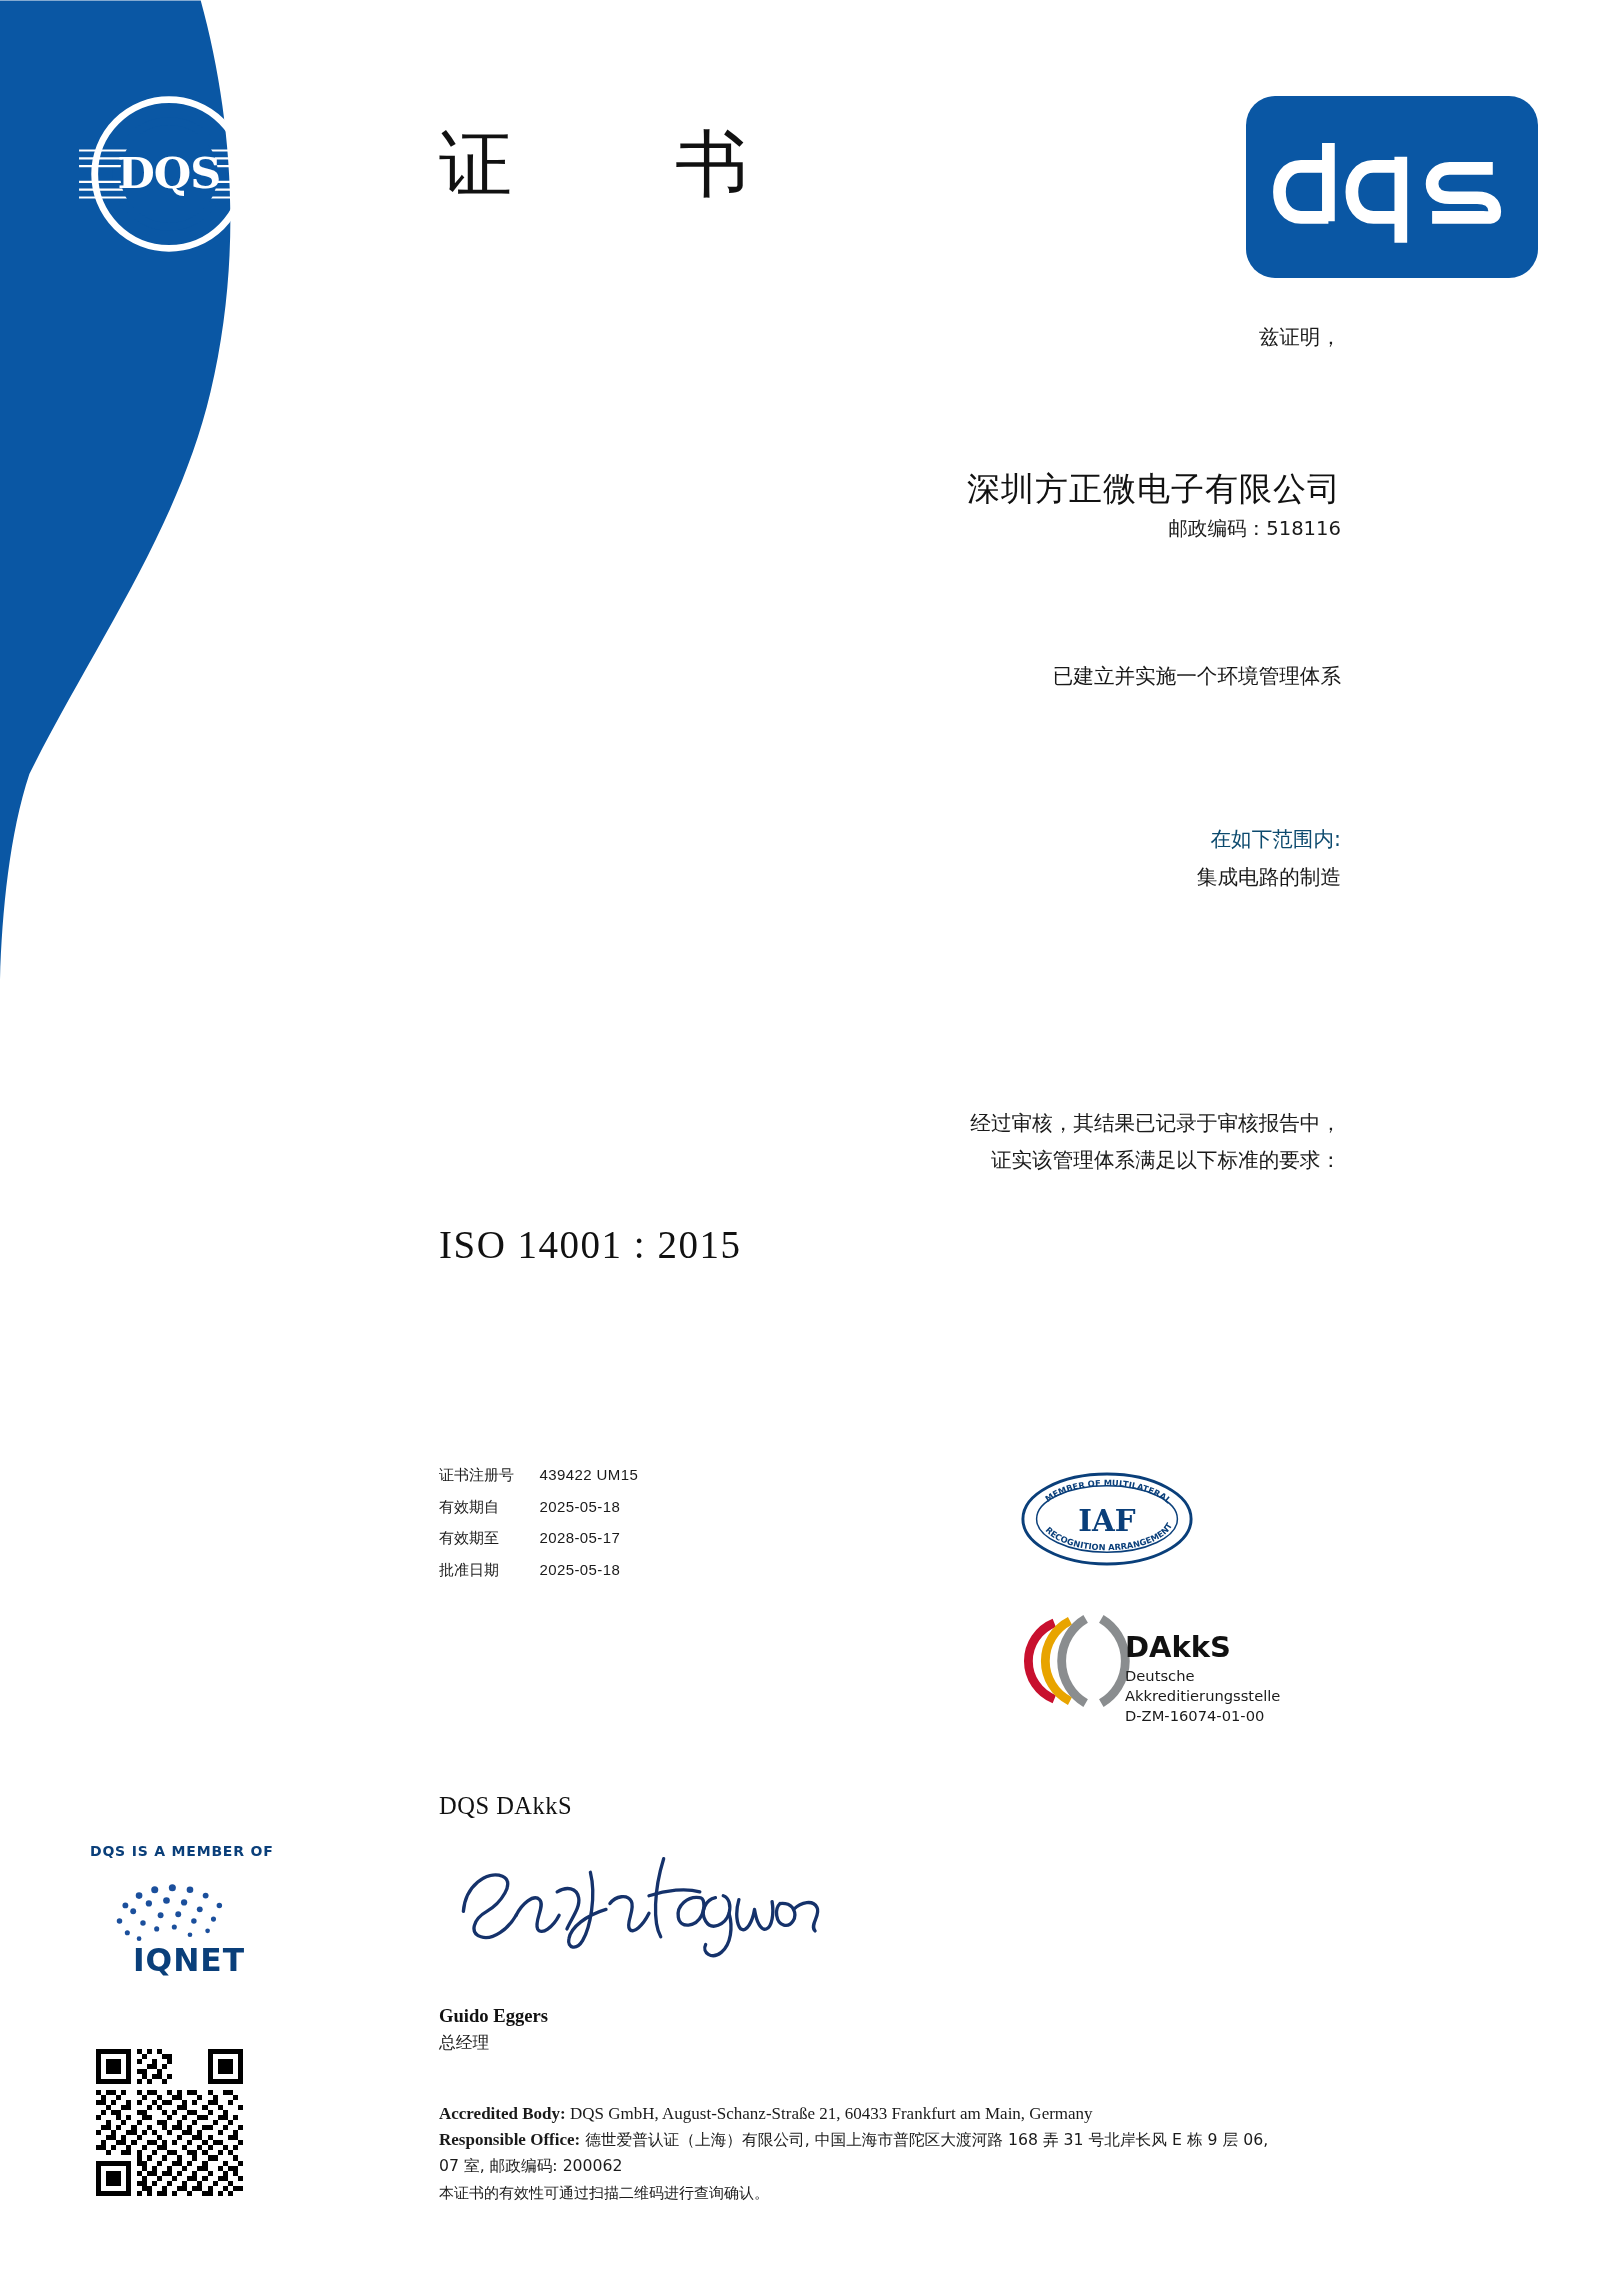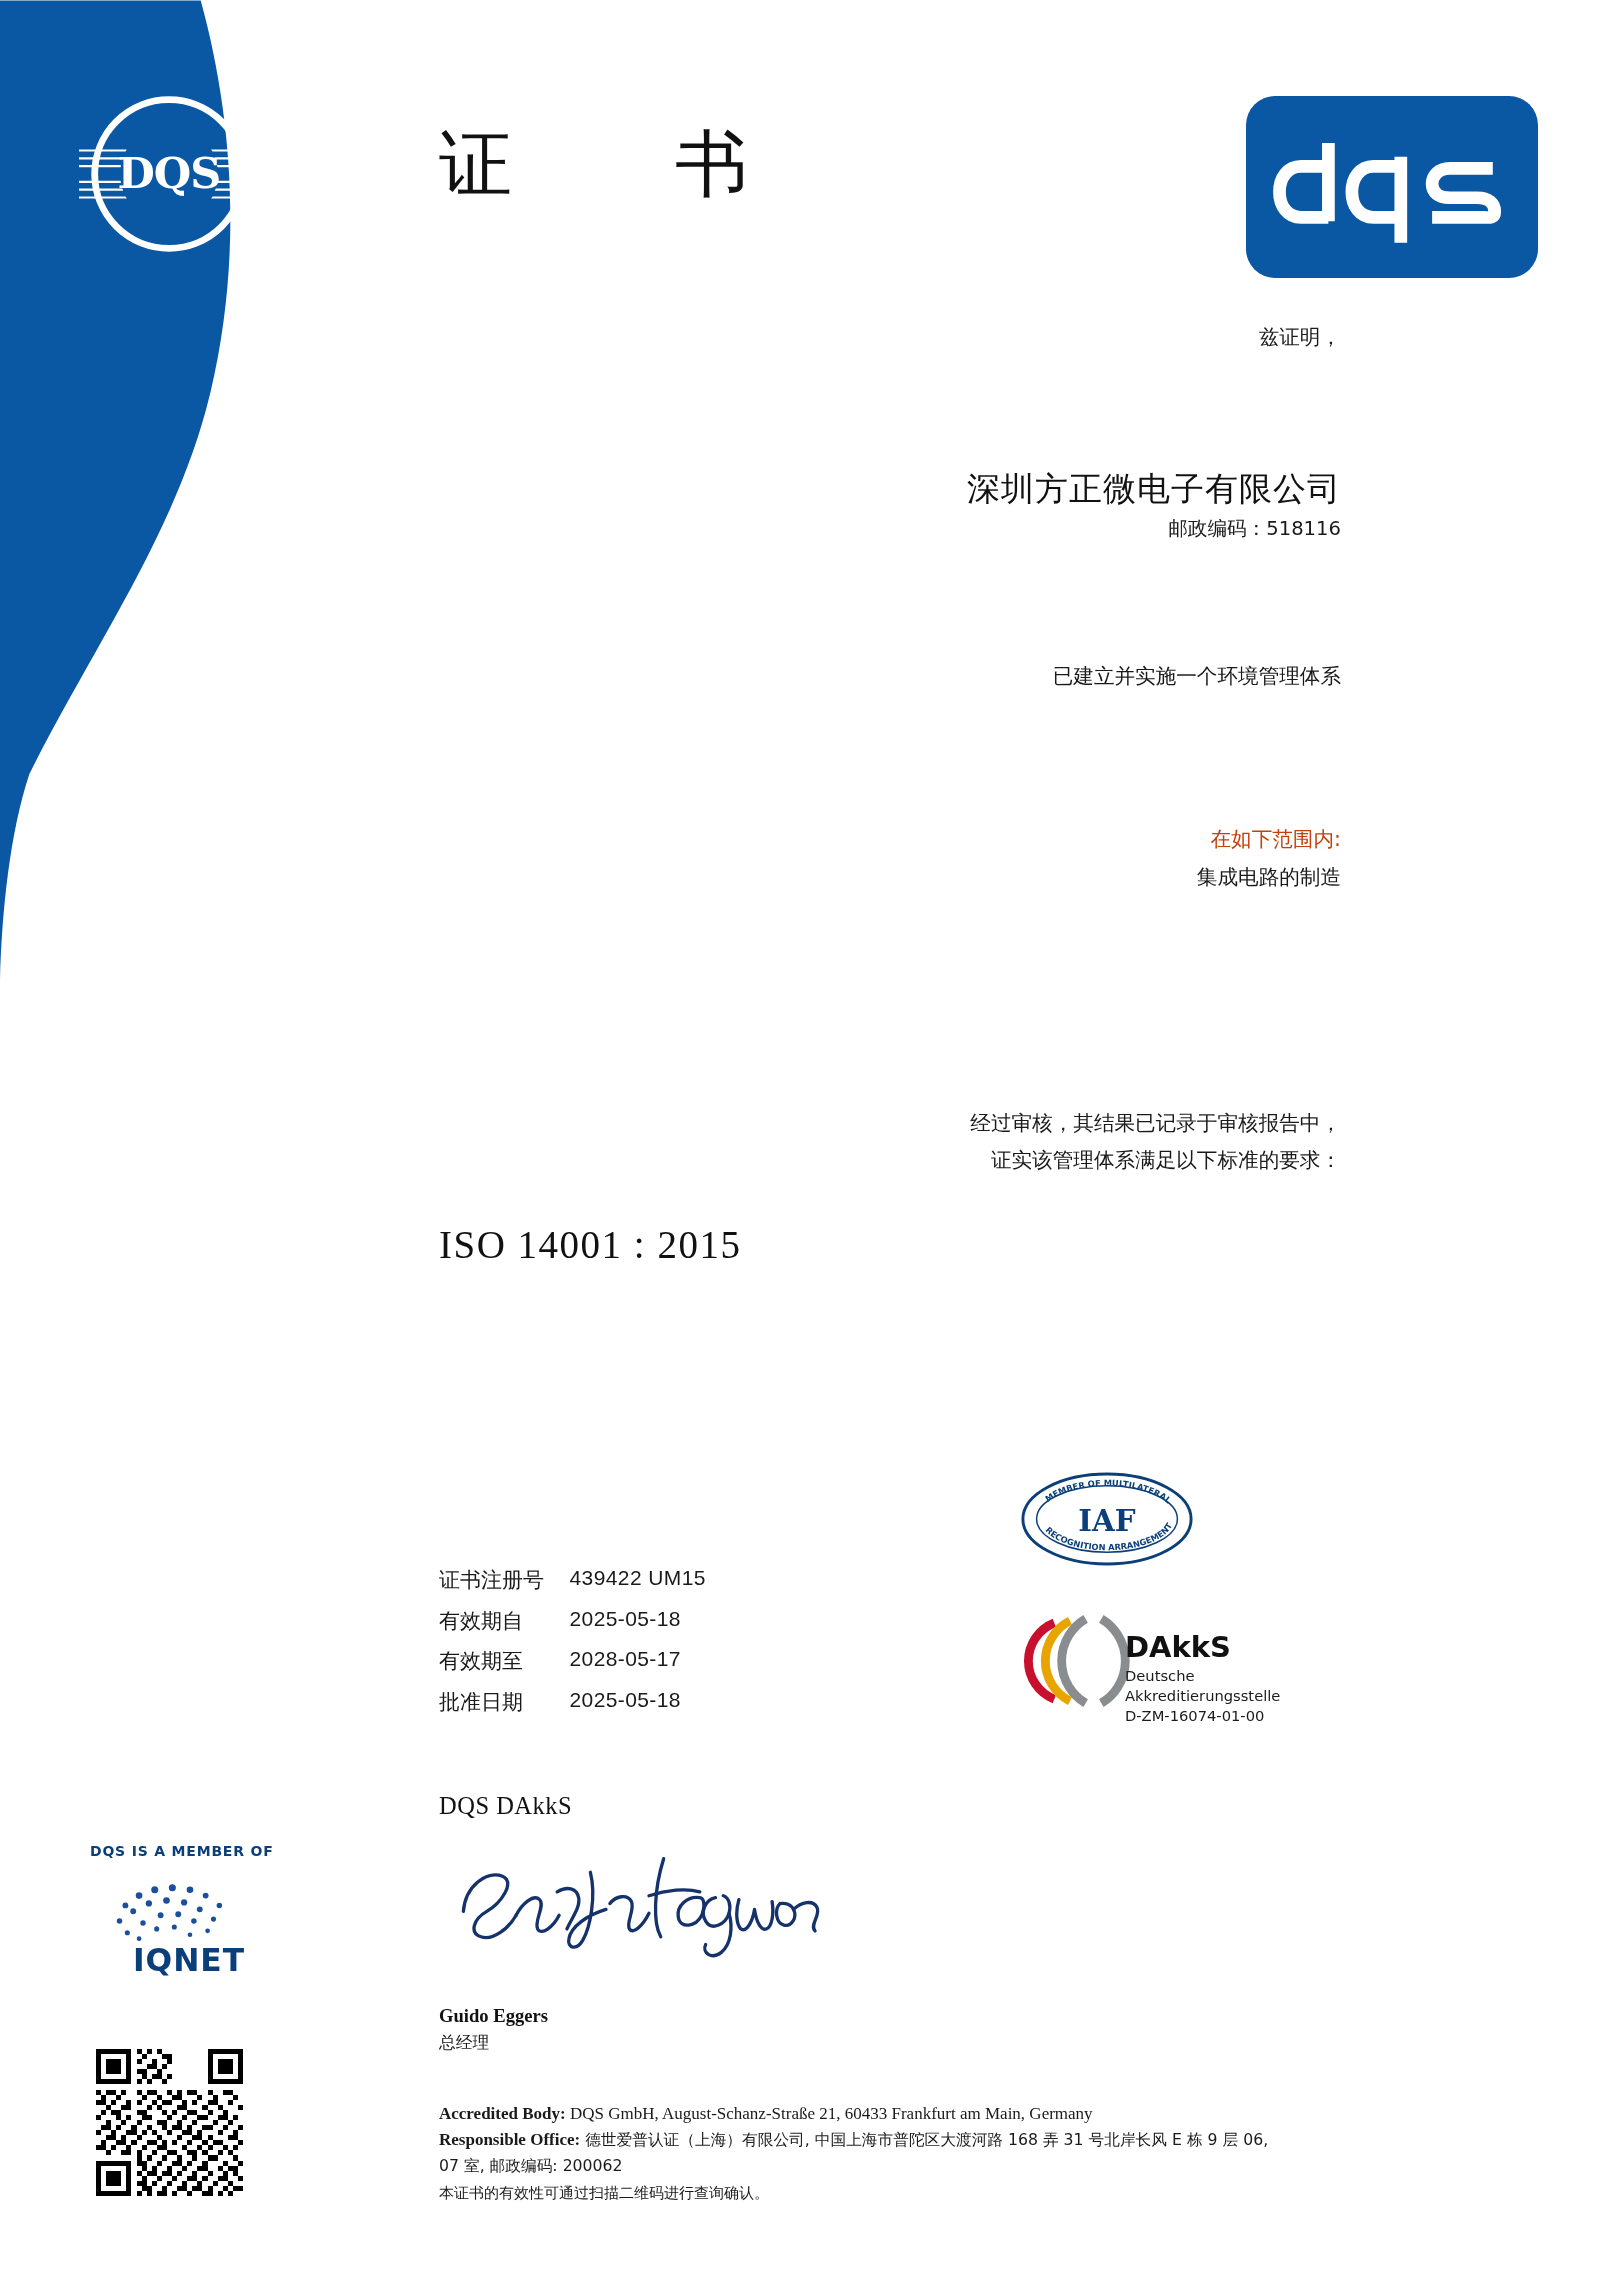--- a/index.html
+++ b/index.html
@@ -89,21 +89,21 @@
     color: #1a1a1a;
   }
   .stmt {
     font-size: 20.6px;
     margin-top: 116px;
     color: #1a1a1a;
   }
   .scope-label {
     font-size: 20.6px;
     margin-top: 135px;
-    color: #c2410c;
+    color: #0c4a6e;
   }
   .scope-text {
     font-size: 20.6px;
     margin-top: 9.8px;
     color: #1a1a1a;
   }
   .audit {
     font-size: 20.6px;
     margin-top: 214px;
     line-height: 1.8;
@@ -114,22 +114,22 @@
     font-size: 39px;
     margin-top: 43px;
     letter-spacing: 1.5px;
     color: #111;
   }
 
   
   .details {
     position: absolute;
     left: 439px;
-    top: 1566px;
-    font-size: 21px;
+    top: 1466px;
+    font-size: 15px;
   }
   .details table { border-collapse: collapse; }
   .details td {
     padding: 0 0 12.7px 0;
     vertical-align: top;
     color: #1a1a1a;
   }
   .details td.k {
     font-family: "DejaVu Sans", sans-serif;
     padding-right: 25.5px;

